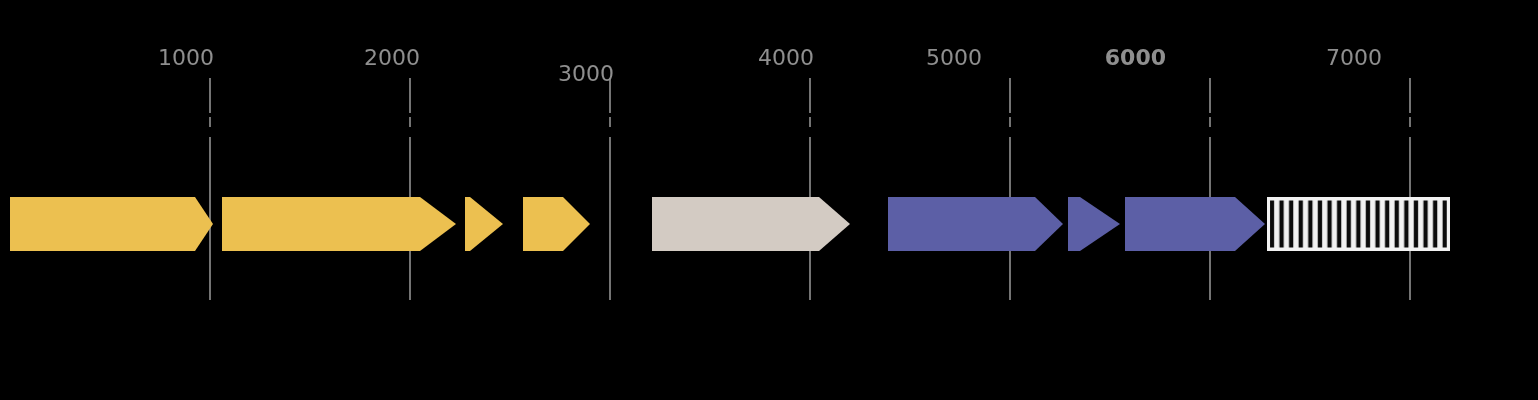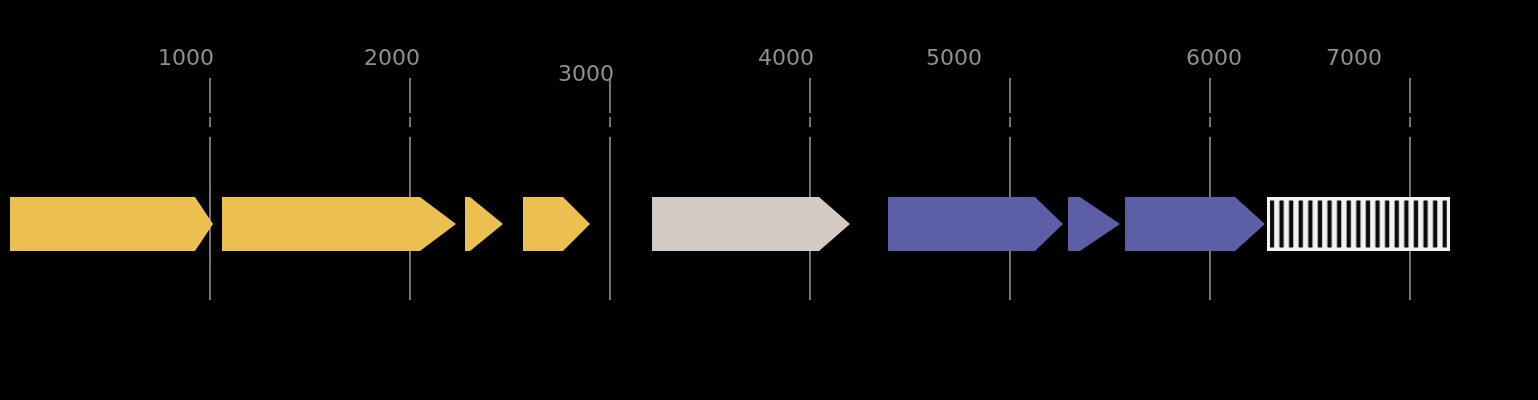--- a/index.html
+++ b/index.html
@@ -83,16 +83,16 @@
           <rect x="1270" y="200.5" width="177" height="47" fill="url(#hatch-pattern)"></rect>
         </g>
       </g>
   </svg>
   <div id="labels">
       <div class="tick-label" style="left: 94px;">1000</div>
       <div class="tick-label" style="left: 300px;">2000</div>
       <div class="tick-label" style="left: 494px; margin-top: 16px;">3000</div>
       <div class="tick-label" style="left: 694px;">4000</div>
       <div class="tick-label" style="left: 894px; text-align: center;">5000</div>
-      <div class="tick-label" style="left: 1122px;">6000</div>
+      <div class="tick-label" style="left: 1046px; font-weight: bold;">6000</div>
       <div class="tick-label" style="left: 1294px; text-align: center;">7000</div>
     </div>
 </div>
 
 </body></html>

